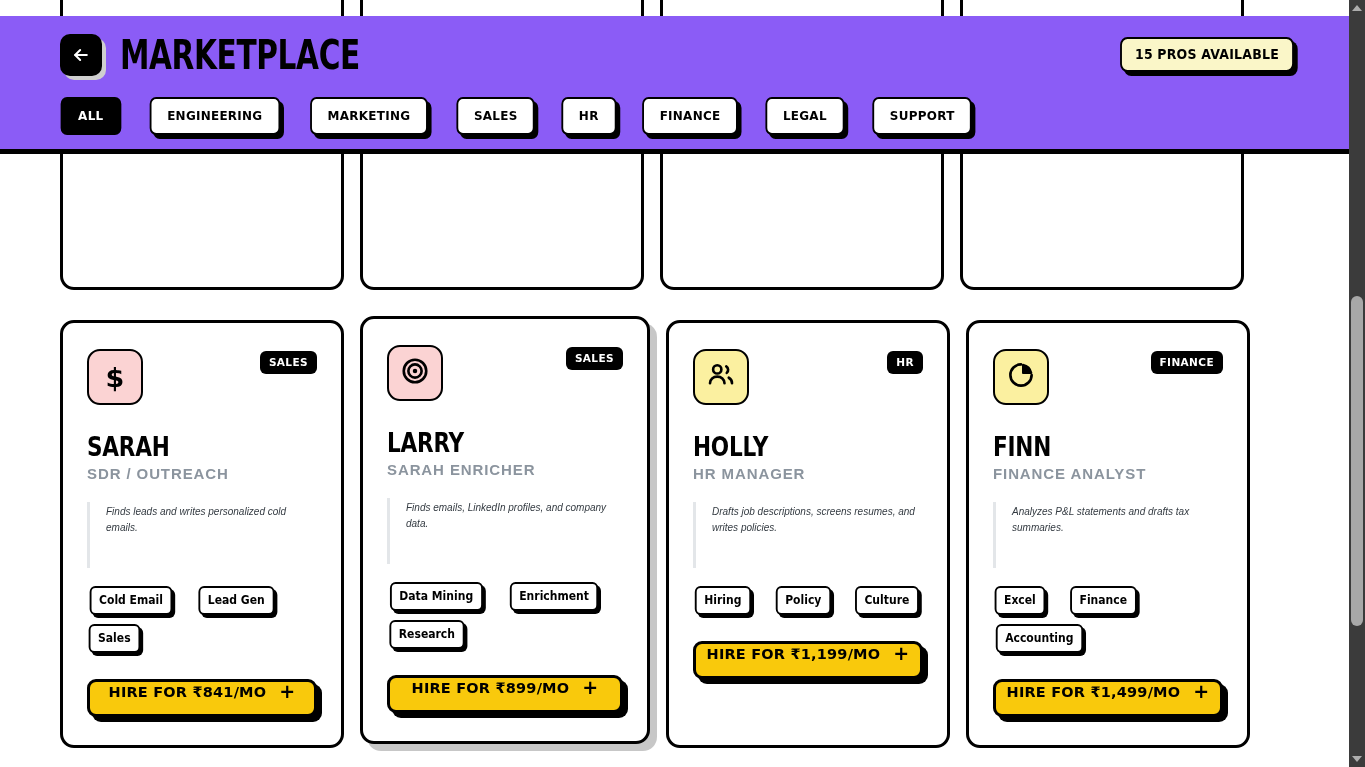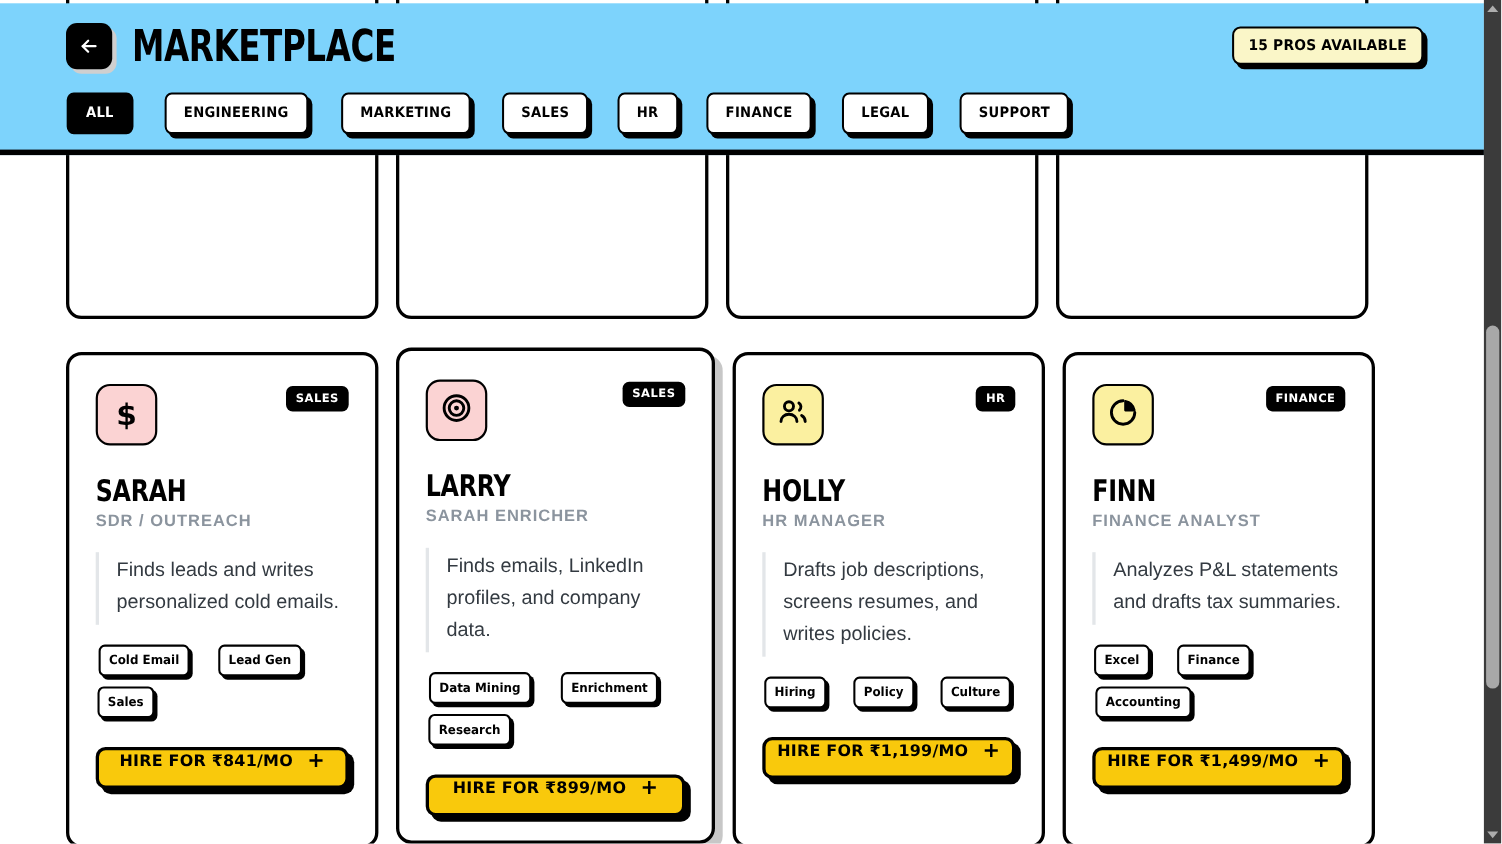--- a/index.html
+++ b/index.html
@@ -45,24 +45,24 @@
     position: absolute;
     left: 2px; width: 12px;
     top: 296px; height: 330px;
     background: #a8a8a8;
     border-radius: 6px;
   }
 
   
   #header {
     position: absolute;
-    top: 3px; left: 0;
+    top: 16px; left: 0;
     width: 1349px;
     height: 138px;
-    background: #7dd3fc;
+    background: #8b5cf6;
     border-bottom: 5px solid #000000;
     z-index: 40;
   }
 
   #titlebar {
     position: absolute;
     top: 18px; left: 60px;
     display: flex; align-items: center; gap: 18px;
   }
 
@@ -219,24 +219,25 @@
     letter-spacing: 0.9px;
     color: #8b949e;
     margin-top: 5px;
     white-space: nowrap;
   }
 
   .desc {
     margin-top: 20px;
     border-left: 3px solid #e3e6e9;
     padding: 2px 0 6px 16px;
-    font-size: 18px;
+    font-size: 10px;
     line-height: 1.62;
     color: #333a41;
     min-height: 66px;
+    font-style: italic;
   }
 
   .tags {
     display: flex;
     flex-wrap: wrap;
     gap: 9px 21px;
     margin-top: 18px;
   }
   .tag {
     background: #ffffff;

